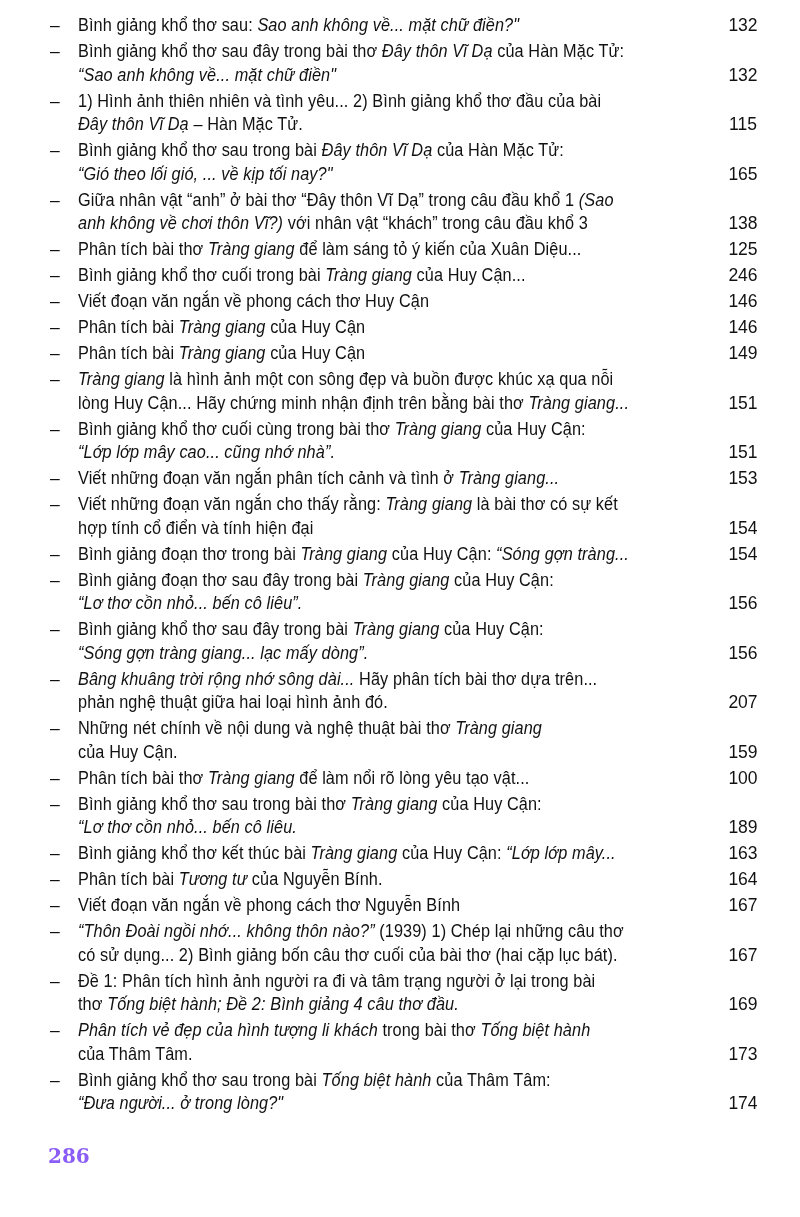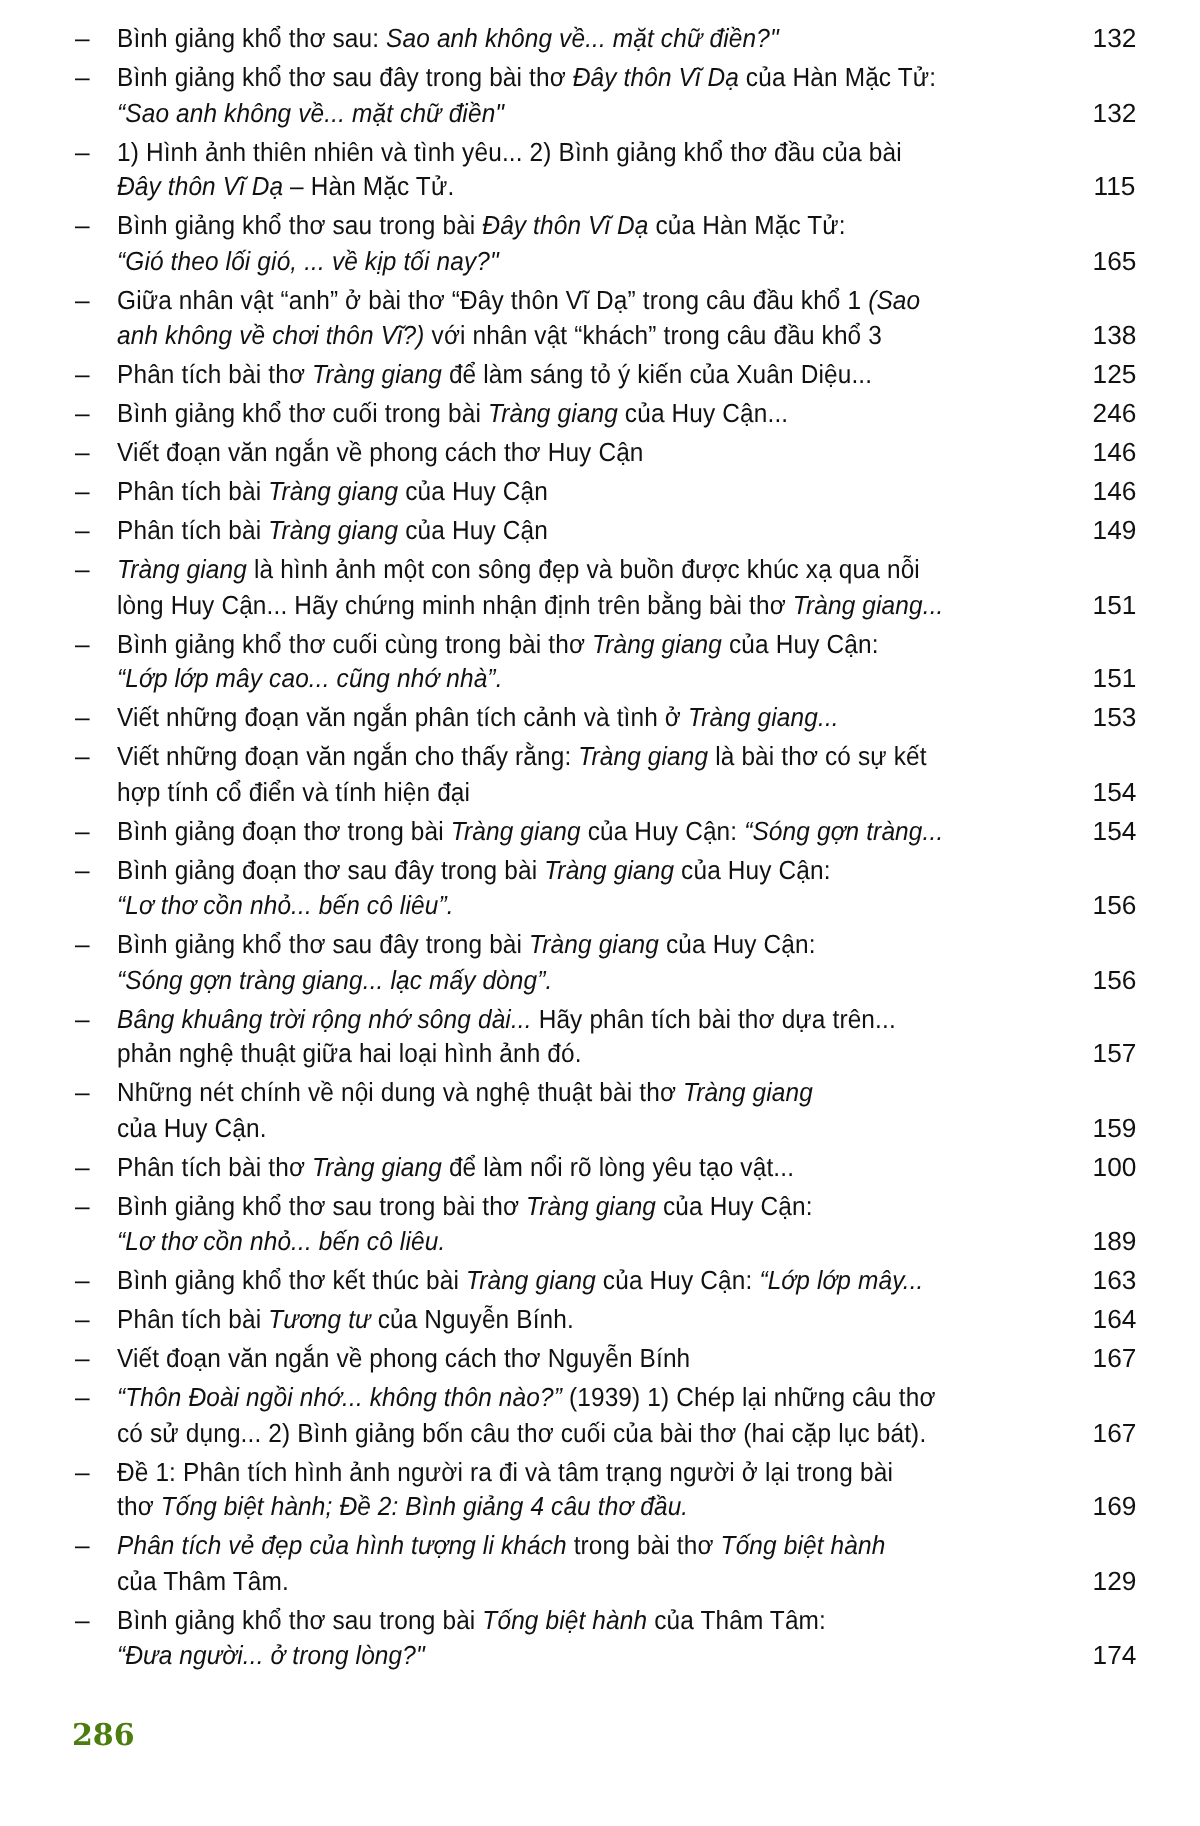--- a/index.html
+++ b/index.html
@@ -28,21 +28,21 @@
     letter-spacing: 0.1px;
   }
   .text i { font-style: italic; }
   .page-num {
     flex: 0 0 auto; min-width: 34px; text-align: center;
     font-size: 17.5px; line-height: 23.5px;
   }
   .folio {
     position: absolute; left: 48px; top: 1144px;
     font-family: "DejaVu Serif", "Liberation Serif", serif;
-    font-size: 20px; font-weight: bold; color: #4d7c0f;
+    font-size: 20px; font-weight: bold; color: #8b5cf6;
   }
 </style>
 </head>
 <body>
 
 <div class="page">
   <ul class="toc" id="toc">
       <li class="entry">
         <span class="dash">–</span>
         <span class="text"><span>Bình giảng khổ thơ sau: </span><i>Sao anh không về... mặt chữ điền?"</i></span>
@@ -124,21 +124,21 @@
         <span class="page-num">156</span>
       </li>
       <li class="entry">
         <span class="dash">–</span>
         <span class="text"><span>Bình giảng khổ thơ sau đây trong bài </span><i>Tràng giang</i><span> của Huy Cận: </span><br><i>“Sóng gợn tràng giang... lạc mấy dòng”.</i></span>
         <span class="page-num">156</span>
       </li>
       <li class="entry">
         <span class="dash">–</span>
         <span class="text"><i>Bâng khuâng trời rộng nhớ sông dài...</i><span> Hãy phân tích bài thơ dựa trên... </span><br><span>phản nghệ thuật giữa hai loại hình ảnh đó.</span></span>
-        <span class="page-num">157</span>
+        <span class="page-num">207</span>
       </li>
       <li class="entry">
         <span class="dash">–</span>
         <span class="text"><span>Những nét chính về nội dung và nghệ thuật bài thơ </span><i>Tràng giang</i><br><span>của Huy Cận.</span></span>
         <span class="page-num">159</span>
       </li>
       <li class="entry">
         <span class="dash">–</span>
         <span class="text"><span>Phân tích bài thơ </span><i>Tràng giang</i><span> để làm nổi rõ lòng yêu tạo vật...</span></span>
         <span class="page-num">100</span>
@@ -169,21 +169,21 @@
         <span class="page-num">167</span>
       </li>
       <li class="entry">
         <span class="dash">–</span>
         <span class="text"><span>Đề 1: Phân tích hình ảnh người ra đi và tâm trạng người ở lại trong bài </span><br><span>thơ </span><i>Tống biệt hành; Đề 2: Bình giảng 4 câu thơ đầu.</i></span>
         <span class="page-num">169</span>
       </li>
       <li class="entry">
         <span class="dash">–</span>
         <span class="text"><i>Phân tích vẻ đẹp của hình tượng li khách</i><span> trong bài thơ </span><i>Tống biệt hành</i><br><span>của Thâm Tâm.</span></span>
-        <span class="page-num">129</span>
+        <span class="page-num">173</span>
       </li>
       <li class="entry">
         <span class="dash">–</span>
         <span class="text"><span>Bình giảng khổ thơ sau trong bài </span><i>Tống biệt hành</i><span> của Thâm Tâm: </span><br><i>“Đưa người... ở trong lòng?"</i></span>
         <span class="page-num">174</span>
       </li>
     </ul>
   <div class="folio">286</div>
 </div>
 

